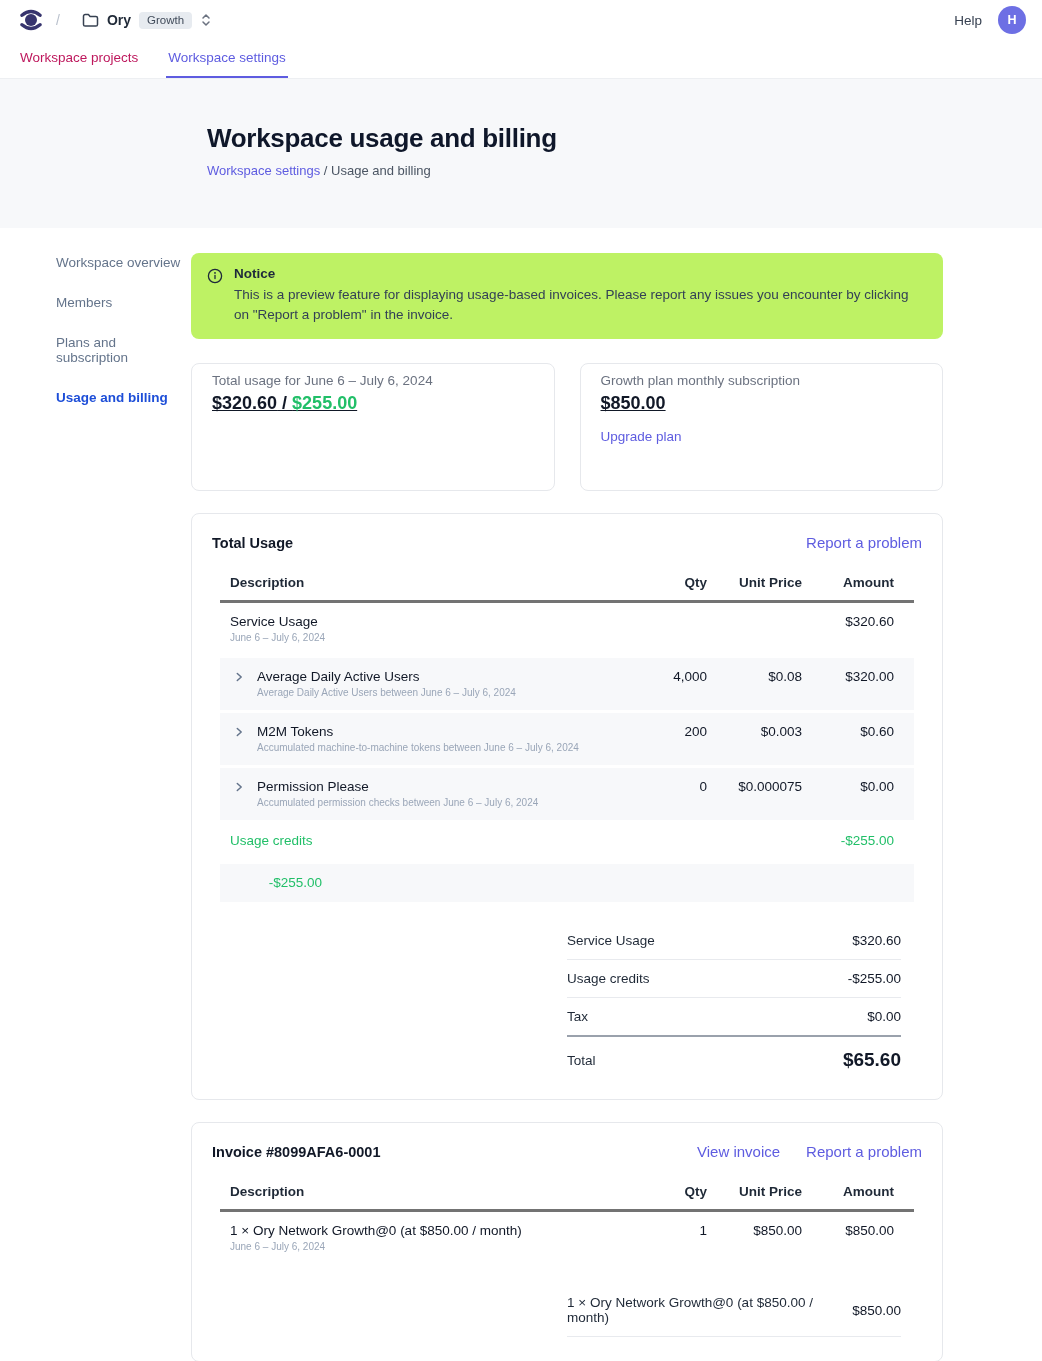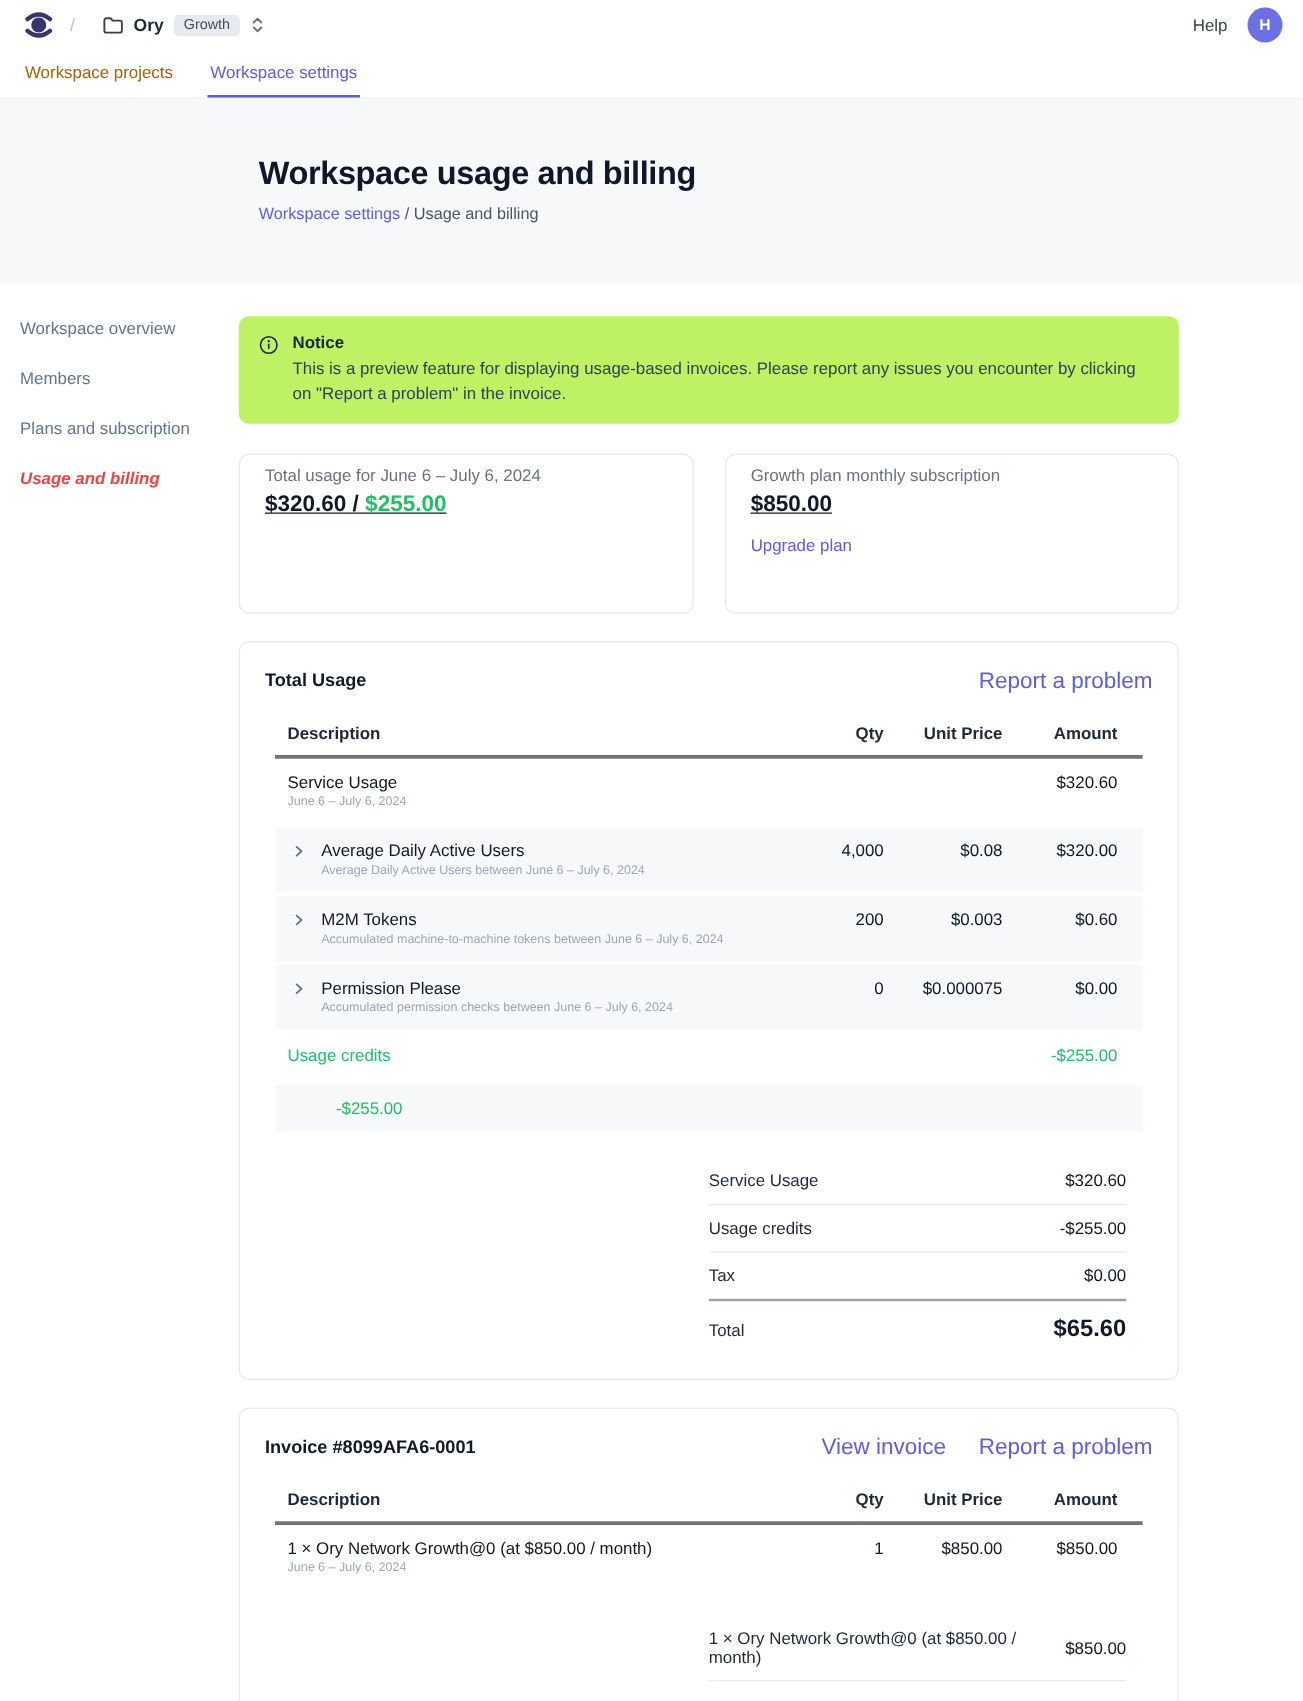--- a/index.html
+++ b/index.html
@@ -19,55 +19,55 @@
   .badge { background:#E7EBF0; color:#414B5A; font-size:11.5px; font-weight:500;
            padding:2px 8px 3px; border-radius:4px; margin-left:8px; }
   .updown { margin-left:8px; display:flex; align-items:center; }
   .topbar-right { margin-left:auto; display:flex; align-items:center; gap:16px; }
   .help { font-size:13.5px; color:#374151; cursor:pointer; }
   .avatar { width:28px; height:28px; border-radius:50%; background:#6D6FE4; color:#fff;
             display:flex; align-items:center; justify-content:center; font-size:12.5px; font-weight:600; }
 
   
   .tabs { display:flex; gap:26px; padding:0 18px; border-bottom:1px solid #EDEFF2; background:#fff; }
-  .tab { padding:10px 2px 11px; font-size:13.5px; color:#a16207; cursor:pointer; border-bottom:2px solid transparent; }
+  .tab { padding:10px 2px 11px; font-size:13.5px; color:#be185d; cursor:pointer; border-bottom:2px solid transparent; }
   .tab.active { color:#5E5CE0; border-bottom-color:#5E5CE0; }
 
   
   .hero { background:#F7F8FA; height:149px; padding:44px 0 0 207px; }
   .hero h1 { font-size:26px; font-weight:700; letter-spacing:-0.3px; color:#0F172A; }
   .crumbs { margin-top:9px; font-size:13px; }
   .crumbs .rest { color:#4B5563; }
 
   
   .content { display:flex; background:#fff; }
   .sidebar { width:191px; padding:27px 0 0 16px; flex:none; }
-  .side-item { font-size:13.5px; color:#64748B; margin-bottom:25px; cursor:pointer; }
-  .side-item.active { color:#ef4444; font-weight:700;font-style:italic; }
+  .side-item { font-size:13.5px; color:#64748B; margin-bottom:25px; cursor:pointer;margin-left:40px; }
+  .side-item.active { color:#1d4ed8; font-weight:700; }
   .main { width:752px; flex:none; padding-bottom:16px; }
 
   
   .notice { margin-top:25px; background:#bef264; border-radius:8px; padding:13px 16px 15px; display:flex; gap:11px; }
   .notice-icon { flex:none; margin-top:2px; }
   .notice-title { font-size:13.5px; font-weight:700; color:#1E293B; }
   .notice-body { margin-top:4px; font-size:13.5px; color:#334155; line-height:1.45; max-width:690px; }
 
   
   .cards { display:flex; gap:25px; margin-top:24px; }
   .card { flex:1; border:1px solid #E6E8EC; border-radius:8px; padding:9px 20px; height:128px; background:#fff; }
   .card-label { font-size:13.5px; color:#6B7280; }
   .card-value { margin-top:5px; font-size:18px; font-weight:600; color:#111827;text-decoration:underline; }
   .green { color:#21BF68; }
   .upgrade { display:inline-block; margin-top:15px; font-size:13.5px; }
 
   
   .panel { border:1px solid #E6E8EC; border-radius:8px; margin-top:22px; padding:20px 20px 24px; background:#fff; }
   .panel-head { display:flex; align-items:center; }
   .panel-title { font-size:14.5px; font-weight:700; color:#111827;text-align:center; }
-  .panel-links { margin-left:auto; display:flex; gap:26px; font-size:18px; }
+  .panel-links { margin-left:auto; display:flex; gap:26px; font-size:15px; }
 
   
   .table { margin:16px 8px 0; }
   .thead { display:flex; padding:8px 20px 10px 10px; border-bottom:3px solid #737373; }
   .thead > div { font-size:13.5px; font-weight:600; color:#1F2937; }
   .c-desc { flex:1; min-width:0; }
   .c-qty  { width:90px; text-align:right; white-space:nowrap; flex:none; }
   .c-unit { width:95px; text-align:right; white-space:nowrap; flex:none; }
   .c-amt  { width:92px; text-align:right; white-space:nowrap; flex:none; }
   .trow { display:flex; padding:11px 20px 12px 10px; align-items:flex-start; }

